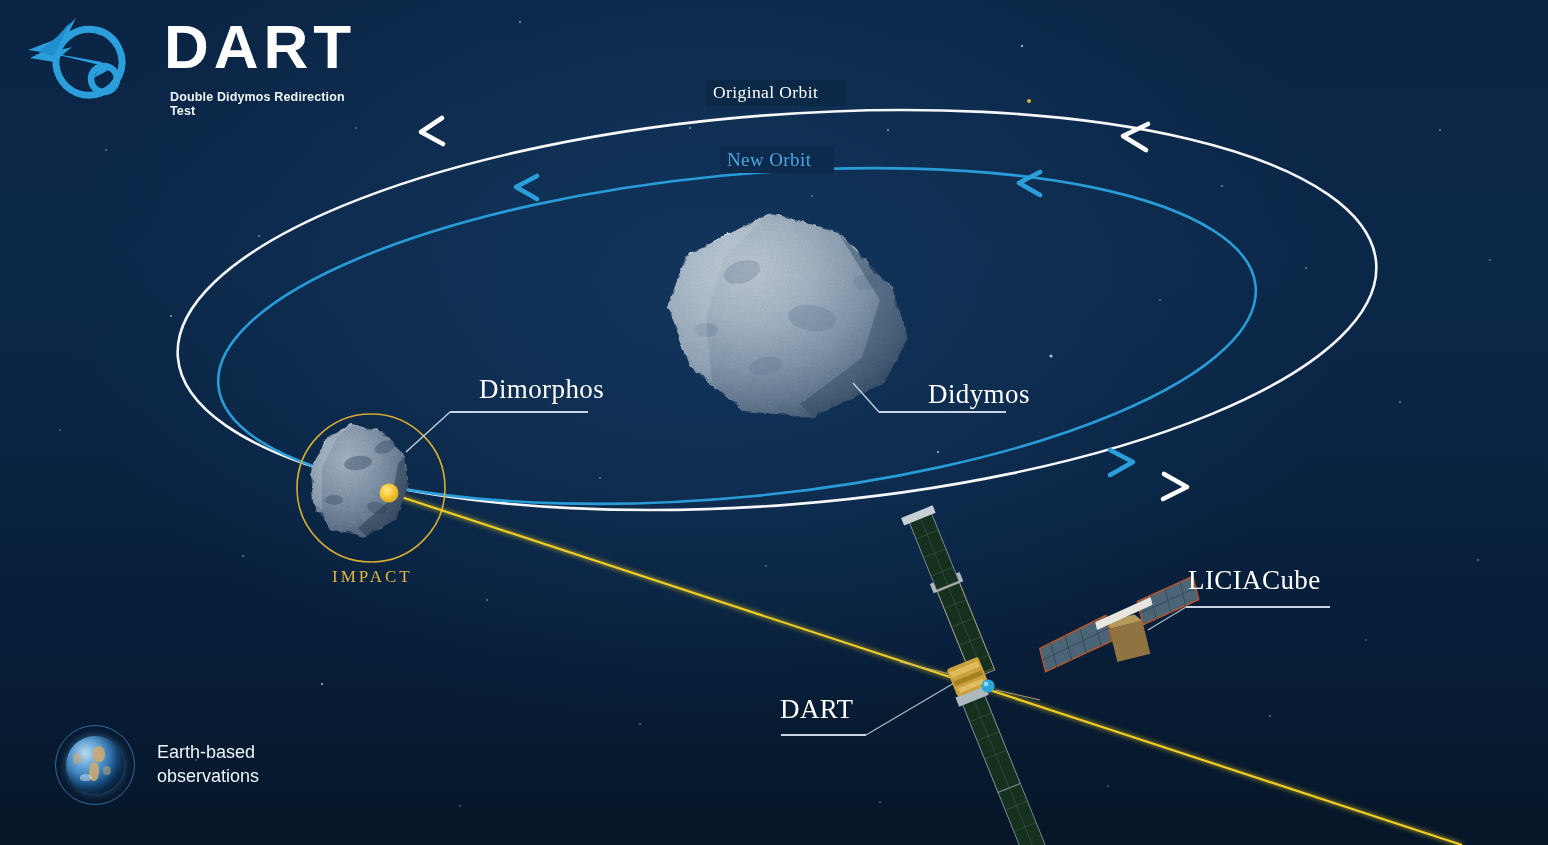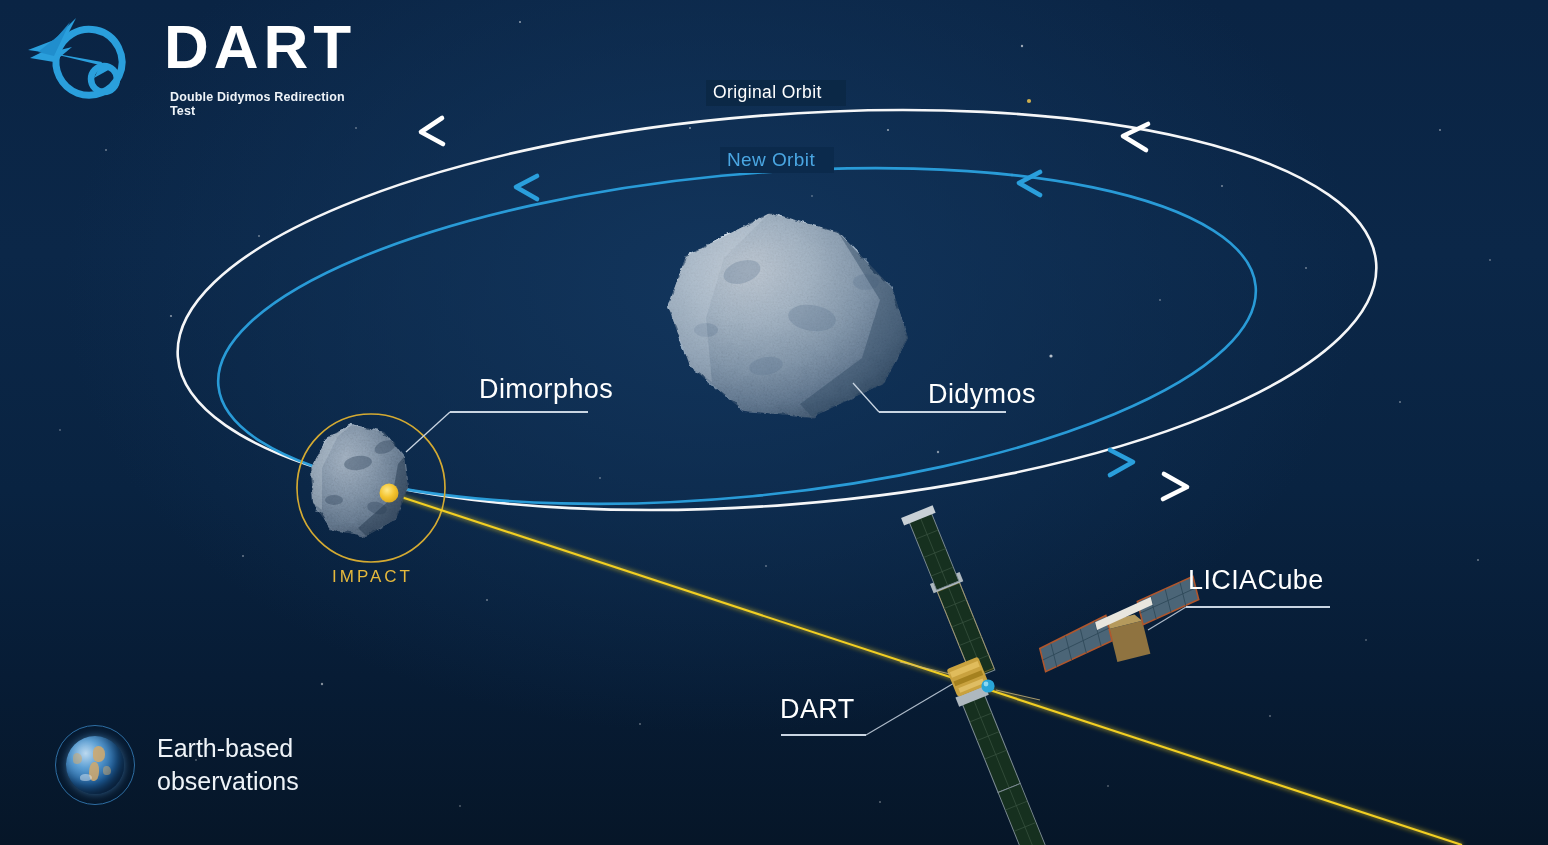--- a/index.html
+++ b/index.html
@@ -5,21 +5,21 @@
   html,body{margin:0;padding:0;background:#05172c;}
   body{font-family:"Liberation Sans",sans-serif;}
   #stage{
     position:relative;width:1548px;height:845px;overflow:hidden;
     background:
       radial-gradient(ellipse 900px 620px at 46% 34%, #12355c 0%, rgba(18,53,92,0) 72%),
       linear-gradient(180deg,#0a2444 0%,#0b2748 30%,#092341 58%,#071c35 80%,#061628 100%);
   }
   #stage *{box-sizing:border-box;}
   .svg-layer{position:absolute;inset:0;width:1548px;height:845px;}
-  .lbl{position:absolute;color:#f2f5f8;letter-spacing:.4px;white-space:nowrap;}
+  .lbl{position:absolute;color:#f2f5f8;letter-spacing:.4px;white-space:nowrap;font-family:Liberation Serif, serif;}
 
   
   #logo{position:absolute;left:24px;top:12px;width:340px;height:104px;}
   #logo-mark{position:absolute;left:0;top:4px;width:118px;height:92px;}
   #logo-word{position:absolute;left:140px;top:4px;font-size:62px;font-weight:bold;
     color:#ffffff;letter-spacing:5px;line-height:62px;}
   #logo-tag{position:absolute;left:146px;top:78px;font-size:12.5px;font-weight:bold;
     color:#eef3f8;letter-spacing:.15px;}
 
   
@@ -36,21 +36,21 @@
   
   #earth-block{position:absolute;left:55px;top:725px;display:flex;align-items:center;gap:22px;}
   #earth-ring{position:relative;width:80px;height:80px;border-radius:50%;
     border:1.6px solid #2e6ea3;display:flex;align-items:center;justify-content:center;
     background:radial-gradient(circle at 50% 50%, #0c2banything 0%, rgba(9,32,58,.9) 70%);}
   #earth-globe{width:58px;height:58px;border-radius:50%;position:relative;overflow:hidden;
     background:
       radial-gradient(circle at 34% 30%, #bcd9ef 0%, #5c9fd4 26%, #1e5f9e 58%, #0d3466 88%, #06203f 100%);
     box-shadow:0 0 9px rgba(90,160,220,.55), inset -6px -6px 12px rgba(0,0,0,.55);}
   .cont{position:absolute;background:#cfa96d;opacity:.88;border-radius:45% 55% 50% 40%;}
-  #earth-text{font-size:25px;color:#eef3f8;line-height:1.32;}
+  #earth-text{font-size:18px;color:#eef3f8;line-height:1.32;}
 </style>
 </head>
 <body>
 
 <div id="stage">
 
   <svg class="svg-layer" viewBox="0 0 1548 845">
     <defs>
       <radialGradient id="gDidy" cx="34%" cy="28%" r="78%">
         <stop offset="0%" stop-color="#e8eef5"></stop>

